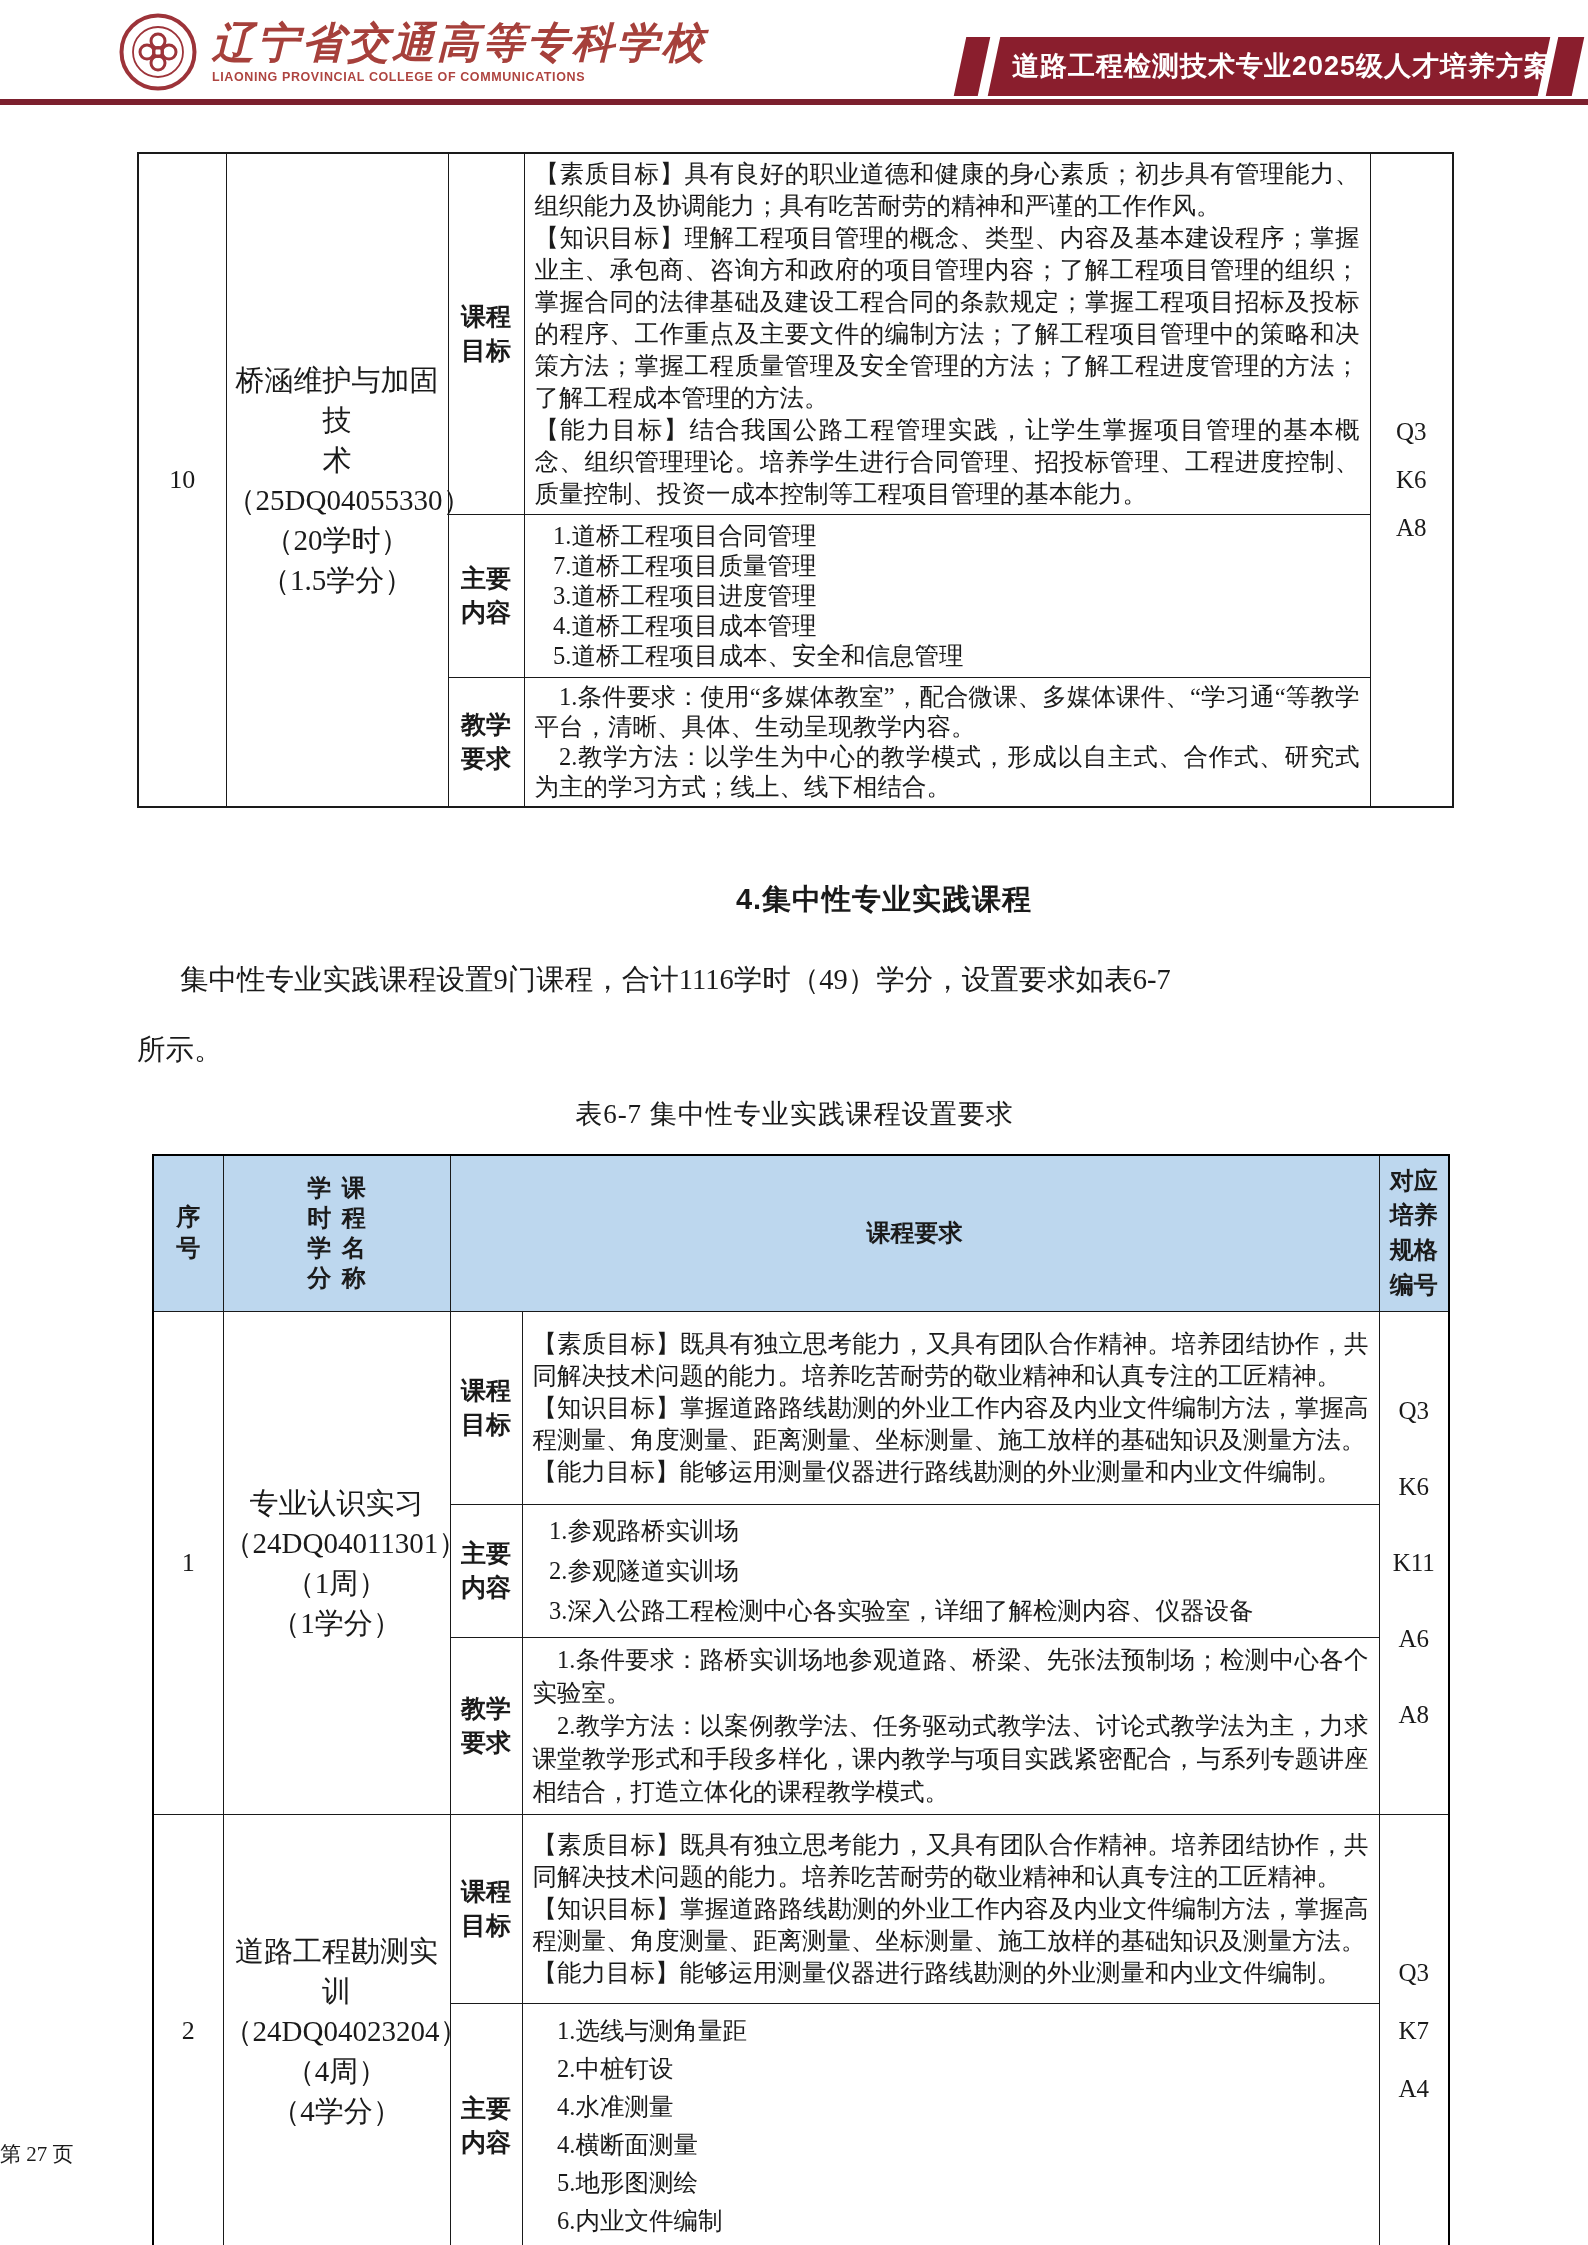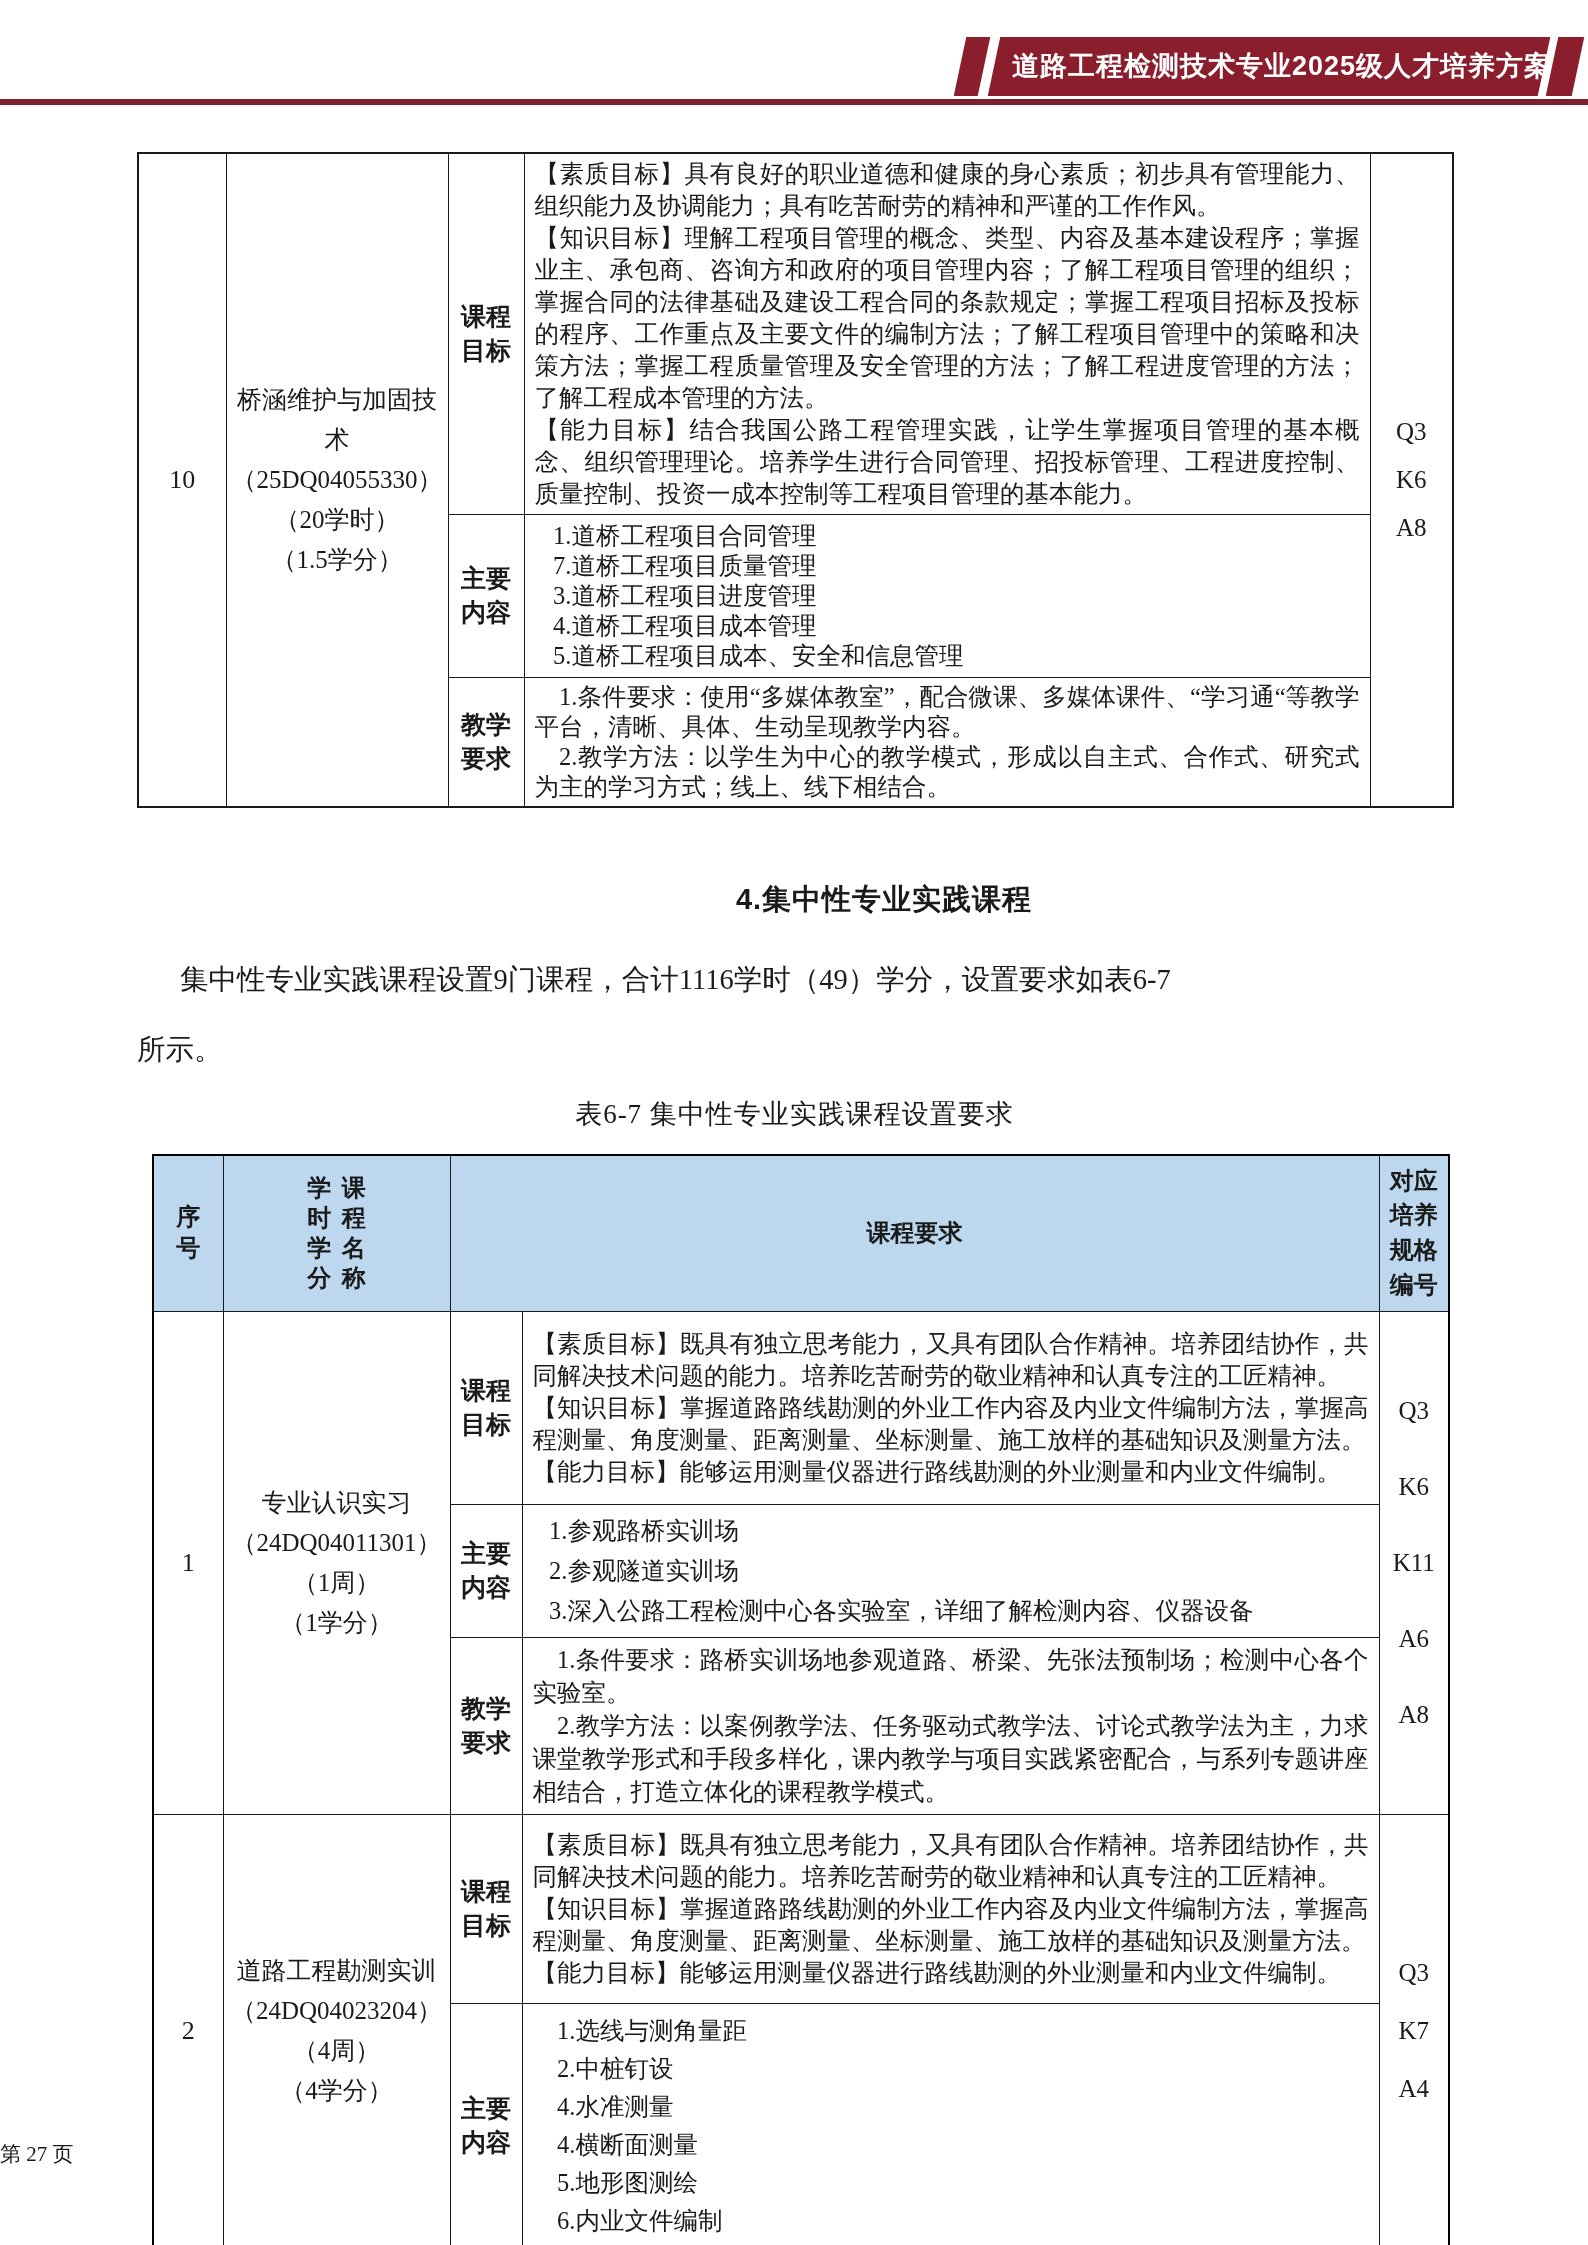--- a/index.html
+++ b/index.html
@@ -30,21 +30,21 @@
     position:absolute;left:1012px;top:37px;height:59px;line-height:59px;
     color:#ffffff;font-weight:bold;font-size:27px;letter-spacing:1px;
     font-family:"Liberation Sans","DejaVu Sans",sans-serif;white-space:nowrap;z-index:2;
   }
   
   table{border-collapse:collapse;table-layout:fixed;}
   td{border:1px solid #1a1a1a;vertical-align:middle;padding:0;}
   .toptbl{margin:46px 0 0 137px;width:1315px;border:2px solid #1a1a1a;}
   .prtbl{margin:22px 0 0 152px;width:1296px;border:2px solid #000;}
   .c-seq{text-align:center;font-size:26px;}
-  .c-name{text-align:center;font-size:25px;line-height:40px;}
+  .c-name{text-align:center;font-size:29px;line-height:40px;}
   .c-label{text-align:center;font-weight:bold;font-size:25px;}
   .c-label .w2{display:inline-block;width:2.15em;line-height:1.35;word-break:break-all;}
   .c-body{font-size:24.5px;line-height:32px;text-align:justify;padding:4px 10px;}
   .c-body p{margin:0;}
   .indent1 p{text-indent:1em;}
   .items div{text-indent:1em;white-space:nowrap;}
   .items-tight{line-height:30px;padding:6px 4px;font-size:24.5px;}
   .items-loose{line-height:40px;padding:6px 2px;font-size:24.5px;}
   .items-mid{line-height:38px;padding:8px 10px;font-size:24.5px;}
   .c-codes{text-align:center;font-size:25px;font-family:"Liberation Serif",serif;}
@@ -65,20 +65,37 @@
   .para-line1{margin:40px 0 0 180px;font-size:28.5px;line-height:40px;}
   .para-line2{margin:30px 0 0 137px;font-size:28.5px;line-height:40px;}
   .tbl-caption{width:1315px;margin:26px 0 0 137px;text-align:center;font-size:27px;letter-spacing:1px;}
   
   .footer{position:absolute;top:2140px;left:0;width:1588px;text-align:left;font-size:21px;}
 </style>
 </head>
 <body>
 
 <div class="header">
+  <div class="logo">
+    <svg class="seal" viewBox="0 0 80 80">
+      <circle cx="40" cy="40" r="36.5" fill="none" stroke="#9d3339" stroke-width="4"></circle>
+      <circle cx="40" cy="40" r="25" fill="none" stroke="#9d3339" stroke-width="1.8"></circle>
+      <g fill="none" stroke="#9d3339" stroke-width="3">
+        <circle cx="40" cy="29" r="7"></circle>
+        <circle cx="40" cy="51" r="7"></circle>
+        <circle cx="29" cy="40" r="7"></circle>
+        <circle cx="51" cy="40" r="7"></circle>
+        <circle cx="40" cy="40" r="4.5"></circle>
+      </g>
+    </svg>
+    <div class="logo-text">
+      <div class="college-cn">辽宁省交通高等专科学校</div>
+      <div class="college-en">LIAONING PROVINCIAL COLLEGE OF COMMUNICATIONS</div>
+    </div>
+  </div>
   <div class="banner-shape banner-wedge"></div>
   <div class="banner-shape banner-main"></div>
   <div class="banner-shape banner-stripe"></div>
   <div class="banner-title">道路工程检测技术专业2025级人才培养方案</div>
   <div class="hdr-rule"></div>
 </div>
 
 <table class="toptbl">
   <colgroup>
       <col style="width:88px">

